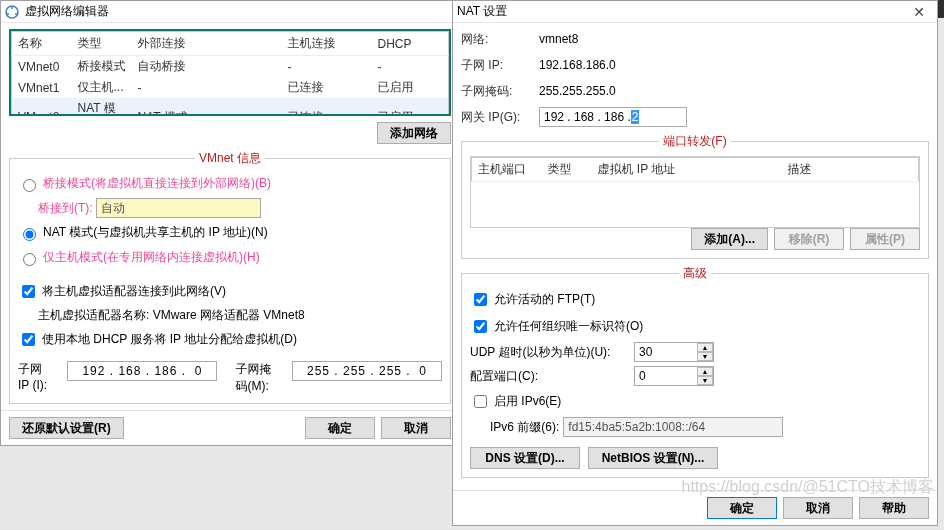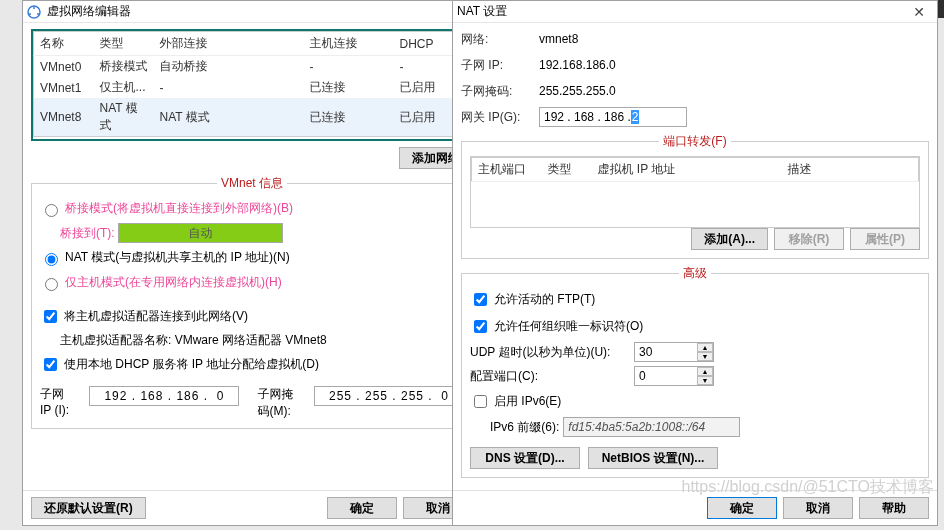--- a/index.html
+++ b/index.html
@@ -39,21 +39,21 @@
   .code-bg .kw{color:#a5e86b;} .code-bg .sym{color:#b6e354;}
 </style>
 </head>
 <body>
 
 <div class="code-bg">
   <span class="kw">main|</span>
   <span class="sym" style="letter-spacing:1px;">c a d s b a DruidDataSourceA</span>
 </div>
 
-<div class="win" style="left:0; top:0; width:460px; height:526px;margin-left:22px;">
+<div class="win" style="left:0; top:0; width:460px; height:446px;">
   <div class="titlebar">
     <span class="icon-circle">
       <svg width="14" height="14">
           <circle cx="7" cy="7" r="6" fill="none" stroke="#3a7fd5" stroke-width="1.5"></circle>
           <circle cx="7" cy="3" r="1" fill="#3a7fd5"></circle>
           <circle cx="3" cy="9" r="1" fill="#3a7fd5"></circle>
           <circle cx="11" cy="9" r="1" fill="#3a7fd5"></circle>
         </svg>
     </span>
     <span class="t">虚拟网络编辑器</span>
@@ -101,21 +101,21 @@
 
     <fieldset>
       <legend>VMnet 信息</legend>
       <div class="col">
         <label class="row">
             <input type="radio" name="m" style="">
             <span class="disabled-text">桥接模式(将虚拟机直接连接到外部网络)(B)</span>
           </label>
         <div class="row indent">
           <span class="disabled-text">桥接到(T):</span>
-          <input type="text" disabled="" style="flex: 1 1 0%; background: #84cc16; text-align: center;" value="自动">
+          <input type="text" disabled="" style="flex: 1 1 0%; background: #fef9c3;" value="自动">
         </div>
         <label class="row">
             <input type="radio" name="m" checked="" style="">
             <span>NAT 模式(与虚拟机共享主机的 IP 地址)(N)</span>
           </label>
         <label class="row">
             <input type="radio" name="m" style="">
             <span class="disabled-text">仅主机模式(在专用网络内连接虚拟机)(H)</span>
           </label>
         <div style="height:4px"></div>
@@ -216,21 +216,21 @@
                 <div>▲</div>
                 <div>▼</div>
               </span></span>
         </div>
         <label class="row">
             <input type="checkbox" style="">
             <span>启用 IPv6(E)</span>
           </label>
         <div class="row indent" style="display:flex; align-items:center; gap:4px;">
           <span>IPv6 前缀(6):</span>
-          <input type="text" disabled="" style="width: 177px; background: rgb(242, 242, 242); font-style: italic;" value="fd15:4ba5:5a2b:1008::/64">
+          <input type="text" disabled="" style="width: 220px; background: rgb(242, 242, 242);" value="fd15:4ba5:5a2b:1008::/64">
         </div>
         <div style="display:flex; gap:8px; margin-top:6px;">
           <button class="btn" style="min-width:110px">DNS 设置(D)...</button>
           <button class="btn" style="min-width:130px">NetBIOS 设置(N)...</button>
         </div>
       </div>
     </fieldset>
   </div>
   <div class="bottom-bar">
     <button class="btn" style="border:1px solid #0078d7;">确定</button>

